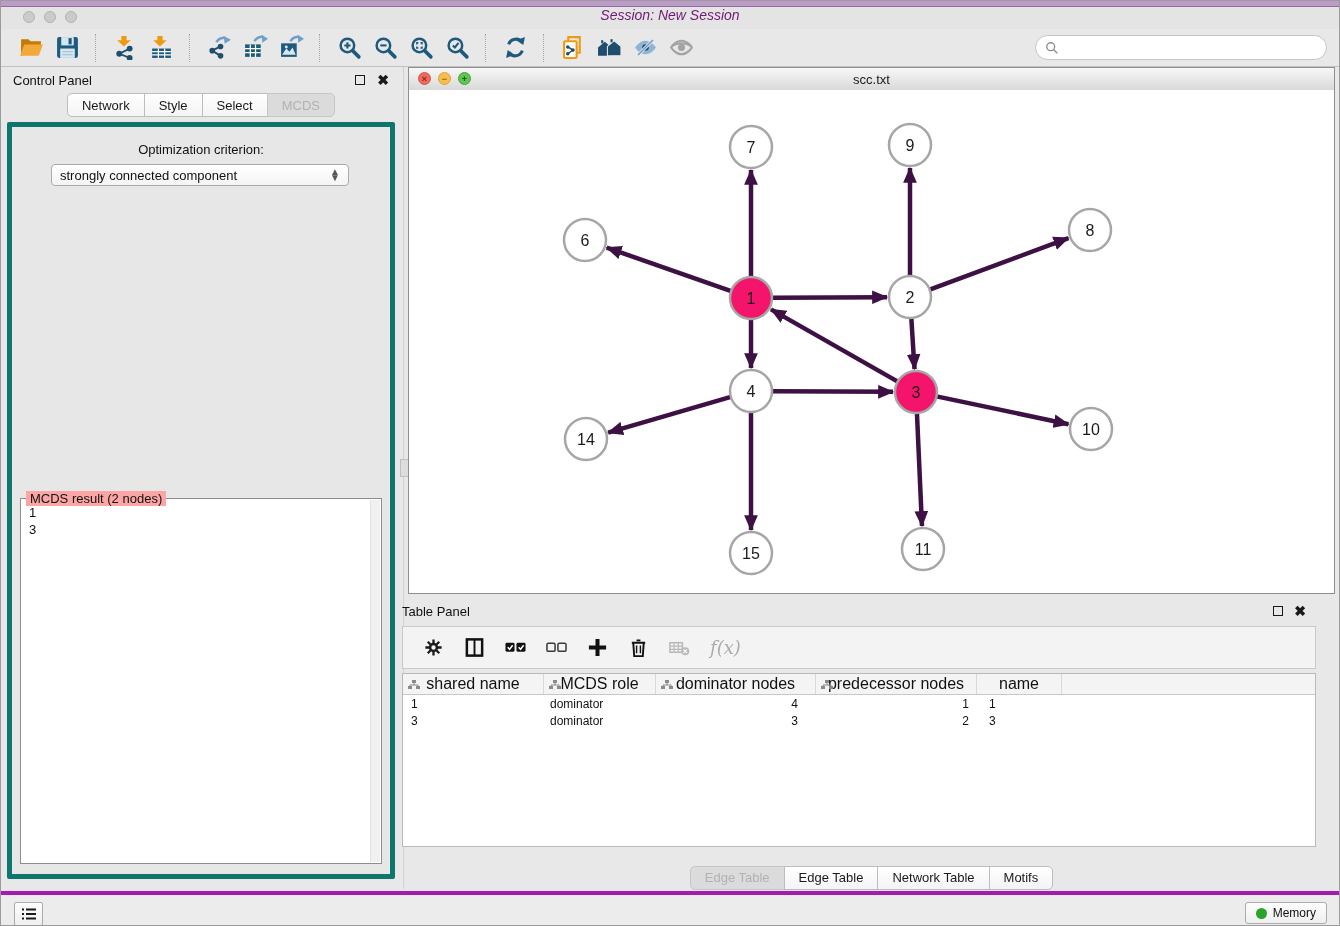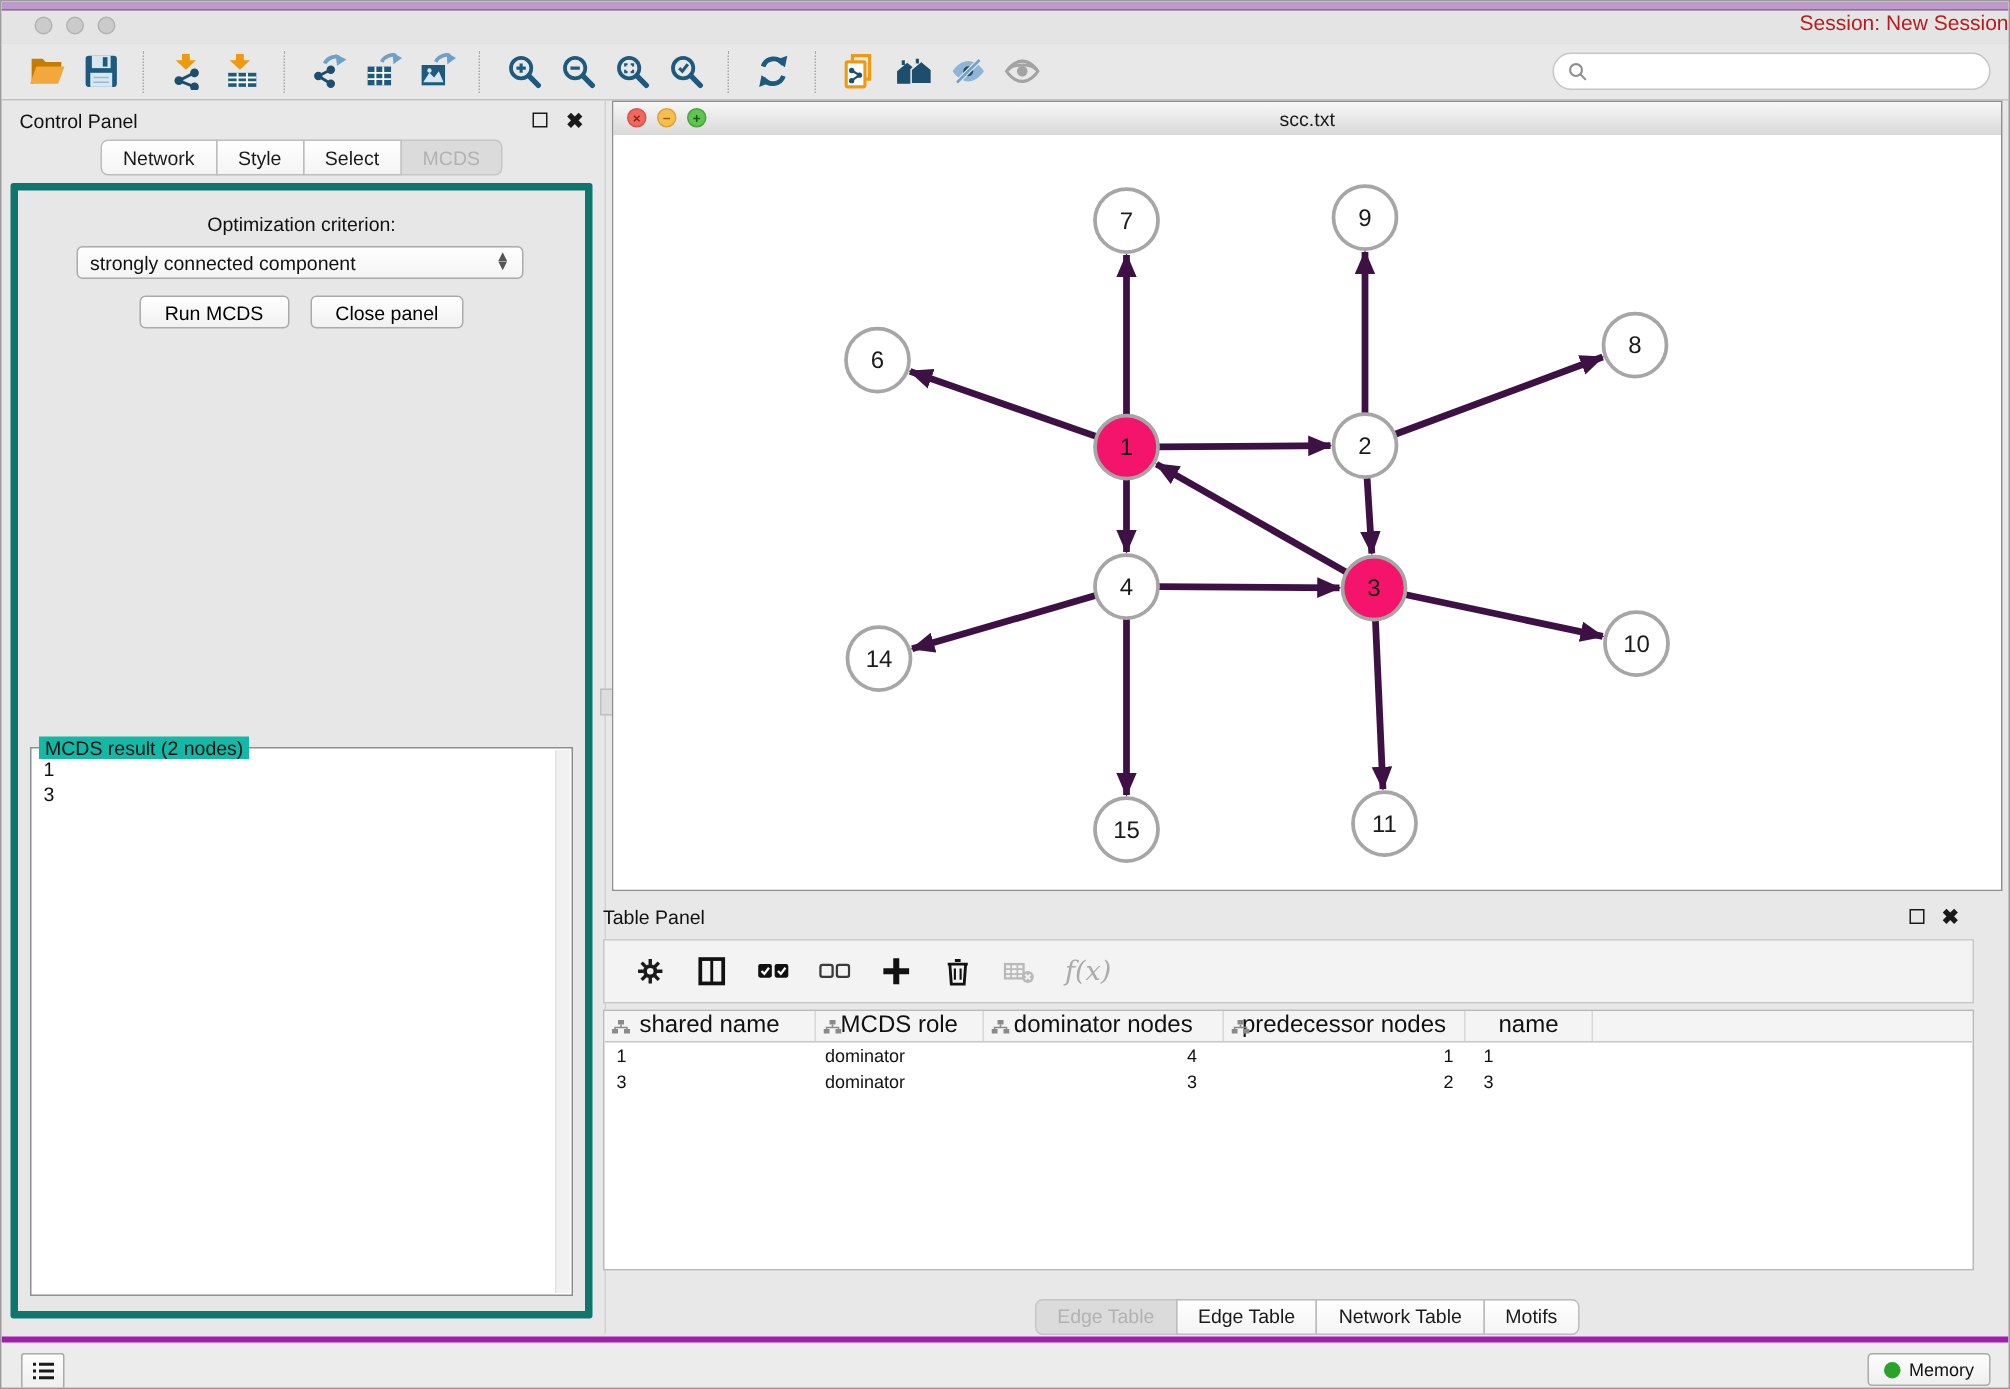--- a/index.html
+++ b/index.html
@@ -6,21 +6,21 @@
   body{
     width:1340px;height:926px;position:relative;overflow:hidden;
     background:#E8E8E8;font-family:"Liberation Sans",sans-serif;color:#111;
     border:1px solid #9B9B9B;box-sizing:border-box;
   }
   
   .titlebar{position:absolute;top:0;left:0;right:0;height:28px;background:#E4E4E4;border-bottom:1px solid #D2D2D2;}
   .titlebar .accent{height:5px;background:#BD9BC9;border-bottom:1px solid #8F6E9E;}
   .tl{position:absolute;top:10px;left:22px;display:flex;gap:9px;}
   .tl span{width:12px;height:12px;border-radius:50%;background:#CBCBCB;border:1px solid #B2B2B2;box-sizing:border-box;}
-  .titlebar .wtitle{position:absolute;top:6px;left:0;right:0;text-align:right;font-size:14px;color:#b91c1c;}
+  .titlebar .wtitle{position:absolute;top:6px;left:0;right:0;text-align:center;font-size:14px;color:#701a75;font-style:italic;}
   
   .toolbar{position:absolute;top:28px;left:0;right:0;height:38px;border-bottom:1px solid #C2C2C2;
     display:flex;align-items:center;padding:0 12px;box-sizing:border-box;background:#E8E8E8;}
   .tb-btn{width:36px;height:32px;display:flex;align-items:center;justify-content:center;cursor:default;}
   .tb-btn svg{width:25px;height:25px;}
   .tb-sep{width:1px;height:28px;border-left:1px dotted #A6A6A6;margin:0 10px;}
   .search{margin-left:auto;width:292px;height:25px;background:#fff;border:1px solid #C5C5C5;border-radius:13px;
     display:flex;align-items:center;padding:0 9px;box-sizing:border-box;}
   .search svg{width:14px;height:14px;flex:0 0 auto;}
   .search input{border:none;outline:none;flex:1;font-size:13px;margin-left:5px;font-family:inherit;background:transparent;}
@@ -41,21 +41,21 @@
   .cp-body{position:absolute;top:55px;left:6px;right:6px;bottom:12px;background:#E7E7E7;border:5px solid #0f766e;border-radius:2px;z-index:1;}
   .opt-label{margin-top:15px;text-align:center;font-size:13px;}
   .dropdown{position:absolute;left:39px;right:41px;top:37px;height:22px;background:linear-gradient(#FFFFFF,#F4F4F4);
     border:1px solid #ABABAB;border-radius:4px;display:flex;align-items:center;font-size:13px;padding:0 8px;box-sizing:border-box;}
   .dropdown .dd-val{flex:1;}
   .dd-arrows{font-size:10px;color:#555;line-height:6px;text-align:center;}
   .btnrow{position:absolute;top:70px;left:0;right:0;display:flex;justify-content:center;gap:14px;}
   .mac-btn{background:linear-gradient(#FFFFFF,#F1F1F1);border:1px solid #ABABAB;border-radius:4px;height:22px;
     font-size:13px;padding:0 16px;display:flex;align-items:center;font-family:inherit;}
   .result-box{position:absolute;left:8px;right:8px;top:371px;bottom:10px;background:#fff;border:1px solid #8E8E8E;}
-  .result-box .legend{position:absolute;top:-8px;left:5px;background:#14b8a6;padding:0 4px;font-size:13px;color:#111;}
+  .result-box .legend{position:absolute;top:-8px;left:5px;background:#fca5a5;padding:0 4px;font-size:13px;color:#111;}
   .result-lines{padding:5px 8px;font-size:13px;line-height:17px;white-space:pre-line;}
   .scroll-track{position:absolute;top:1px;bottom:1px;right:1px;width:9px;background:#F1F1F1;border-left:1px solid #E3E3E3;}
   
   .vsplit{position:absolute;top:66px;bottom:36px;left:402px;width:1px;background:#D2D2D2;}
   .vsplit-handle{position:absolute;top:458px;left:399px;width:7px;height:16px;background:#DDDDDD;border:1px solid #BFBFBF;}
   
   .network-window{position:absolute;top:66px;left:407px;width:927px;height:527px;background:#fff;border:1px solid #8F8F8F;box-sizing:border-box;}
   .nw-titlebar{height:22px;background:linear-gradient(#F7F7F7,#D9D9D9);border-bottom:1px solid #ABABAB;
     position:relative;display:flex;align-items:center;justify-content:center;font-size:13px;color:#1a1a1a;}
   .nw-lights{position:absolute;left:9px;top:4px;display:flex;gap:7px;}
@@ -256,24 +256,20 @@
       <div class="tab">Network</div>
       <div class="tab">Style</div>
       <div class="tab">Select</div>
       <div class="tab sel-dis">MCDS</div>
     </div>
   <div class="cp-body">
     <div class="opt-label">Optimization criterion:</div>
     <div class="dropdown">
       <span class="dd-val">strongly connected component</span>
       <span class="dd-arrows">▲<br>▼</span>
-    </div>
-    <div class="btnrow">
-      <button class="mac-btn">Run MCDS</button>
-      <button class="mac-btn">Close panel</button>
     </div>
     <div class="result-box">
       <span class="legend">MCDS result (2 nodes)</span>
       <div class="result-lines" id="result-lines">1
 3</div>
       <div class="scroll-track"></div>
     </div>
   </div>
 </div>
 

